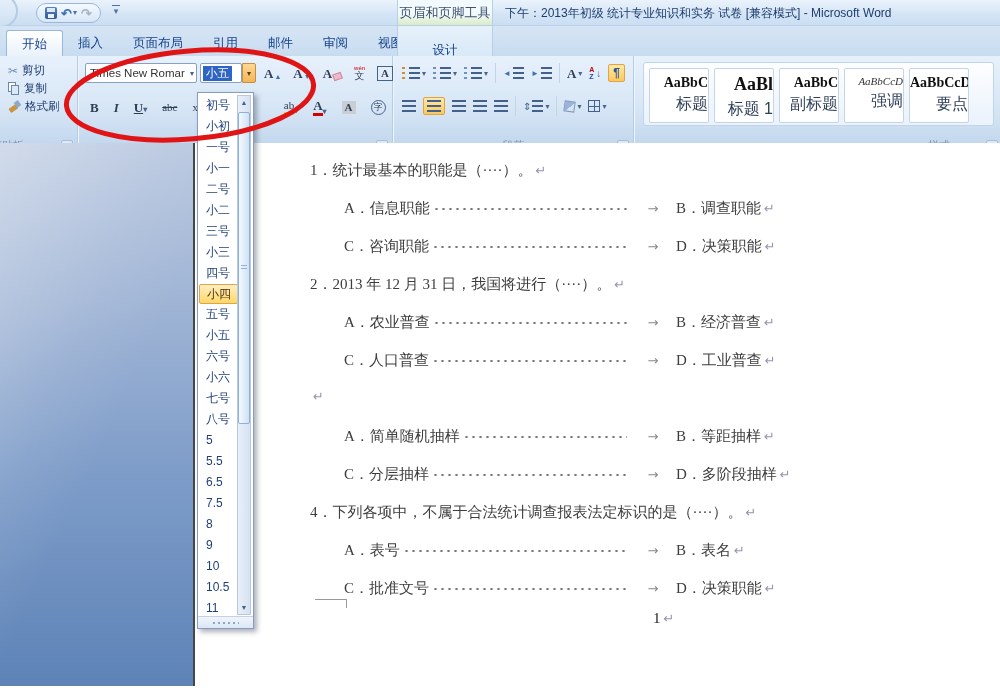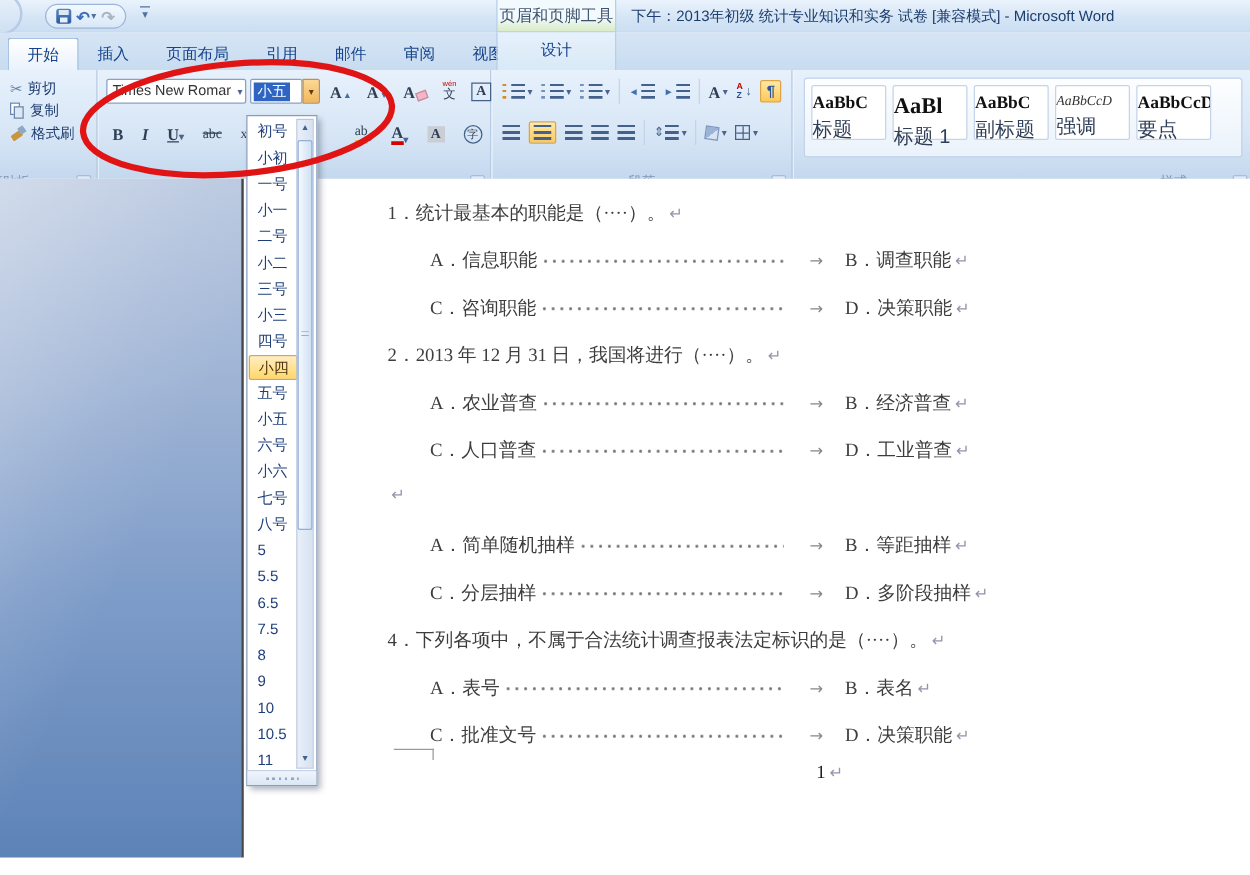--- a/index.html
+++ b/index.html
@@ -31,21 +31,21 @@
 
   
   .tabsrow { position:absolute; top:26px; left:0; width:1000px; height:30px;
     background:linear-gradient(#d6e5f5,#c8dcf0); }
   .tabs { position:absolute; left:6px; top:4px; display:flex; height:26px; }
   .tab { padding:5px 15px 0; color:#15428b; font-size:12.5px; white-space:nowrap; }
   .tab.active { background:linear-gradient(#ffffff,#eaf2fb); border:1px solid #98b7dd; border-bottom:none;
     border-radius:3px 3px 0 0; }
   .ctx-tabzone { position:absolute; left:397px; top:0; width:96px; height:30px;
     background:linear-gradient(#e6f1fb,#d9e9f7); border-left:1px solid #b9cfe7; border-right:1px solid #b9cfe7; }
-  .ctx-tabzone .tab { text-align:center; padding-top:6px; }
+  .ctx-tabzone .tab { text-align:center; padding-top:16px; }
 
   
   .ribbon { position:absolute; top:56px; left:0; width:1000px; height:100px;
     background:linear-gradient(#e7f1fc,#d6e5f5 55%,#c3d8ee 88%,#b7cfe9); border-bottom:1px solid #8ea9cc; }
   .group { position:absolute; top:0; height:99px; border-right:1px solid #b6cbe4; box-shadow:1px 0 0 #eef5fc; }
   .group-label { position:absolute; bottom:2px; left:0; right:0; text-align:center;
     font-size:11px; color:#7f95b5; }
   .launcher { position:absolute; bottom:3px; width:12px; height:12px; border:1px solid #a9bdd6;
     border-radius:2px; background:#dce9f6; font-size:8px; line-height:10px; text-align:center; color:#5d779c; }
 
@@ -126,22 +126,22 @@
   .ic-border { width:12px; height:12px; border:1px solid #44618c;
     background:linear-gradient(#44618c,#44618c) center/100% 1px no-repeat,
                linear-gradient(90deg,#44618c,#44618c) center/1px 100% no-repeat; }
   .g-par .launcher { right:4px; }
 
   
   .g-styles { left:635px; width:365px; border-right:none; }
   .styles-panel { position:absolute; left:8px; top:6px; right:6px; height:64px;
     background:linear-gradient(#fdfeff,#eaf2fb); border:1px solid #c2d4ea; border-radius:3px;
     display:flex; gap:5px; padding:5px; }
-  .chip { width:60px; height:44px; background:#fff; border:1px solid #c5d4e8; border-radius:2px;
-    text-align:left; padding-top:6px; }
+  .chip { width:60px; height:55px; background:#fff; border:1px solid #c5d4e8; border-radius:2px;
+    text-align:right; padding-top:6px; }
   .chip .preview { font-family:"Liberation Serif",serif; font-size:14px; font-weight:bold; color:#111;
     line-height:1.1; white-space:nowrap; overflow:hidden; }
   .chip.big .preview { font-size:18px; }
   .chip.italic .preview { font-style:italic; font-weight:normal; font-size:11px; color:#333; }
   .chip .slabel { font-size:16px; color:#2f3f58; margin-top:4px; }
   .g-styles .group-label { right:50px; text-align:right; }
   .g-styles .launcher { right:2px; }
 
   
   .docarea { position:absolute; top:143px; left:0; width:1000px; height:543px; background:#fff; }

